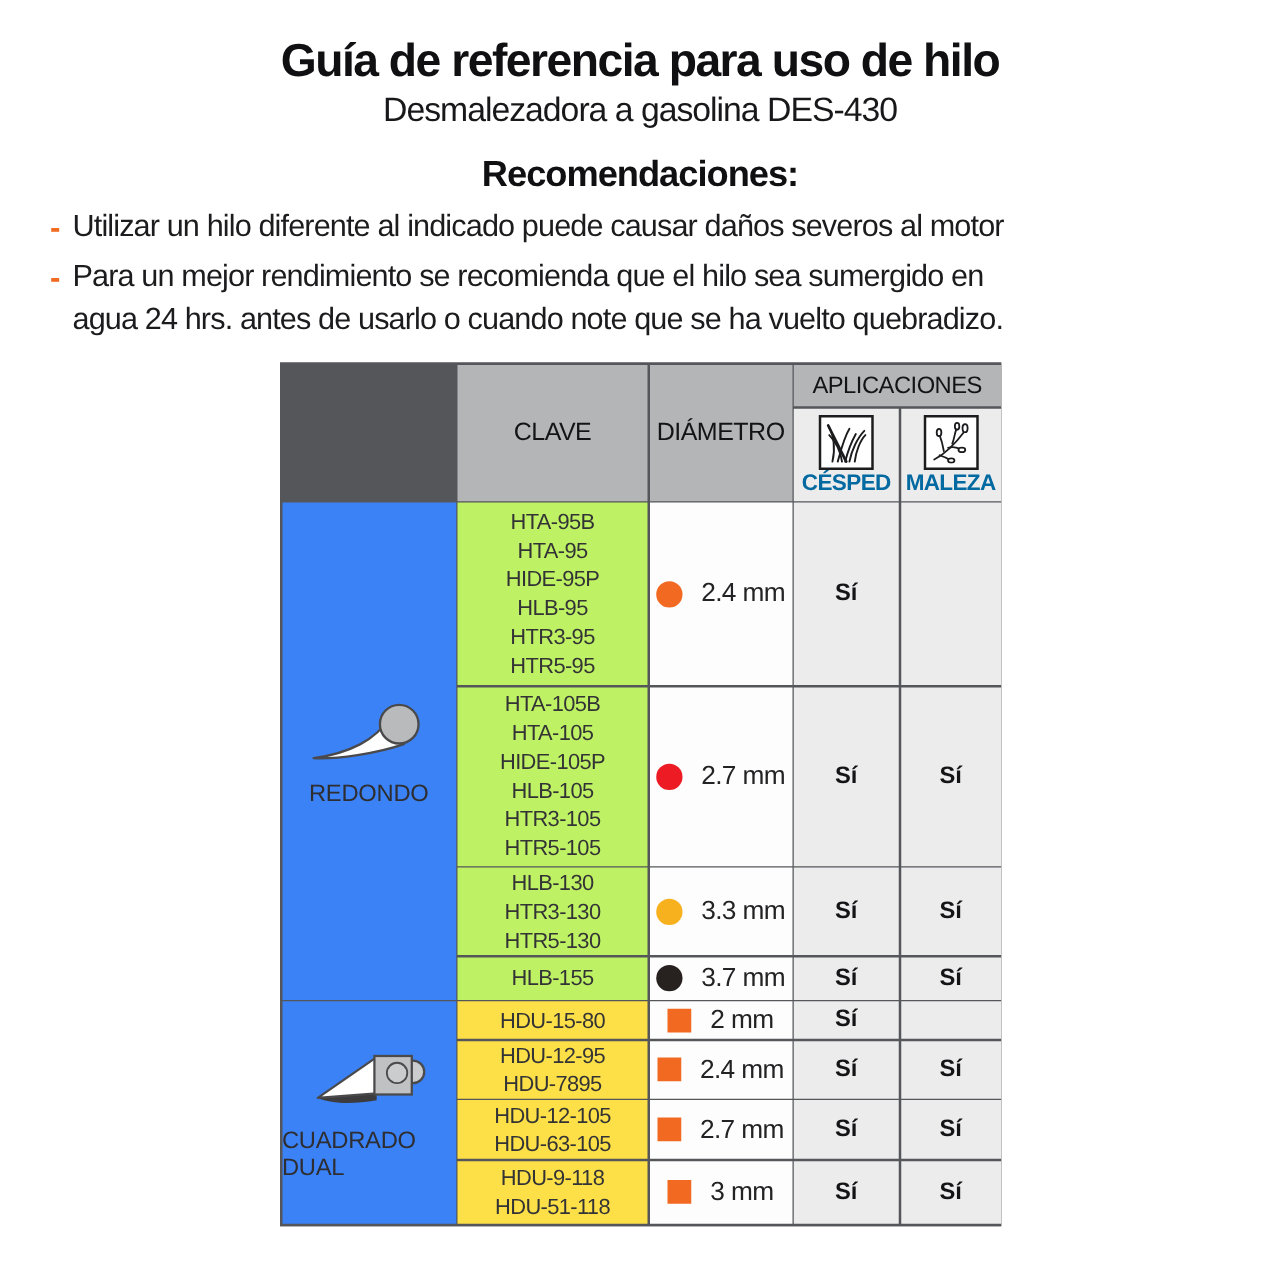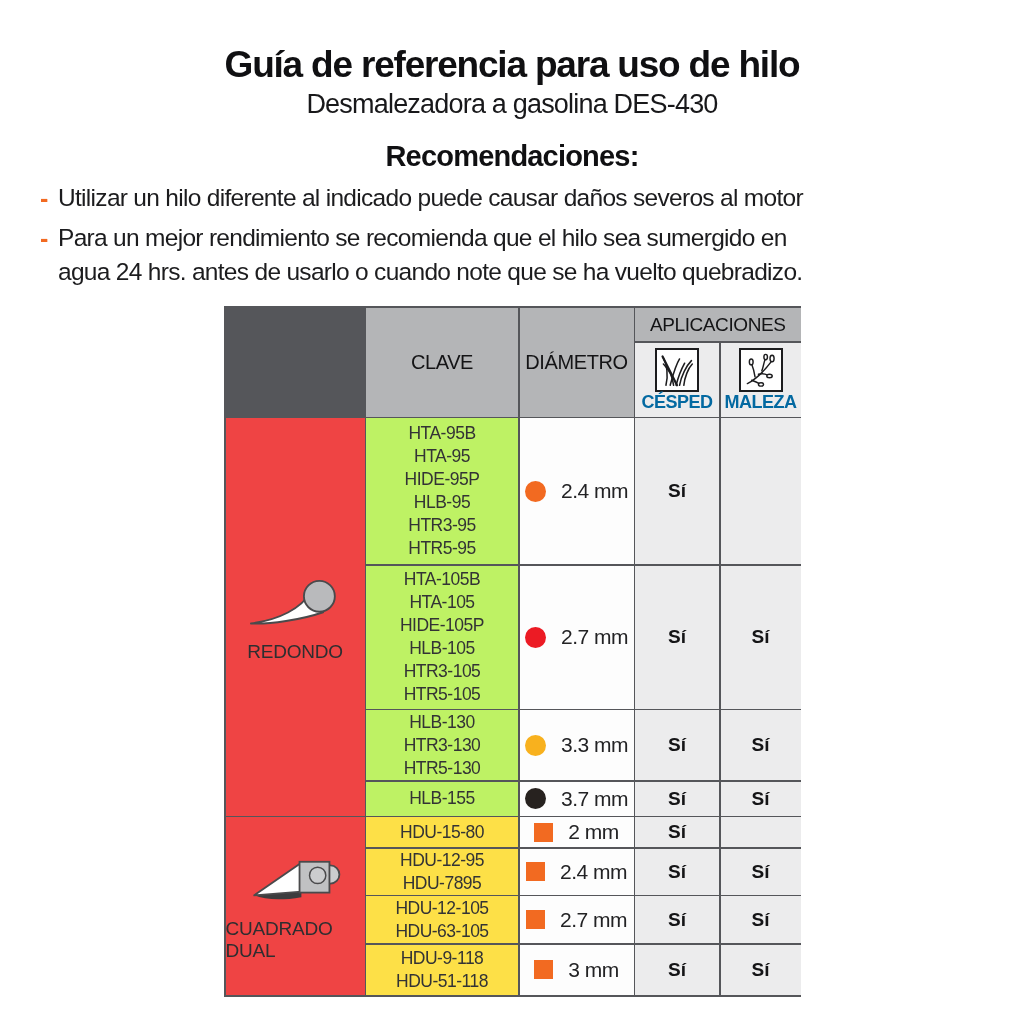--- a/index.html
+++ b/index.html
@@ -3,21 +3,21 @@
 <meta charset="utf-8">
 <style>
   * { margin:0; padding:0; box-sizing:border-box; }
   html,body { background:#ffffff; }
   body {
     width:1024px; height:1024px;
     font-family:"Liberation Sans", sans-serif;
     color:#1b1b1d;
     overflow:hidden;
   }
-  .page { width:1024px; height:1024px; padding-top:44px; }
+  .page { width:1024px; height:1024px; padding-top:28px; }
 
   
   .title {
     text-align:center; font-size:37px; font-weight:bold;
     letter-spacing:-1.2px; color:#101012;
   }
   .subtitle {
     text-align:center; font-size:27px; font-weight:normal;
     letter-spacing:-0.8px; color:#18181a; margin-top:3px;
   }
@@ -58,21 +58,21 @@
     background:#ECECED; flex-direction:column;
     justify-content:space-between; padding:5px 2px 4px 2px;
   }
   .icon-box {
     width:44px; height:44px; background:#fff;
     border:2px solid #1c1c1e; display:flex;
     align-items:center; justify-content:center;
   }
   .app-label { font-weight:bold; font-size:18px; letter-spacing:-0.5px; color:#0369a1; }
 
-  .group-cell { background:#ef4444; flex-direction:column; }
+  .group-cell { background:#3b82f6; flex-direction:column; }
   .group-label {
     font-size:19px; letter-spacing:-0.2px; color:#2e2e30; margin-top:6px;
   }
   .group-label.small { font-size:19px; }
 
   .clave { background:#bef264; font-size:17.5px; line-height:23px;
     letter-spacing:-0.5px; color:#333335; text-align:center; white-space:pre-line; }
   .clave.shade { background:#fde047; }
   .diam { background:#FDFDFD; gap:15px; font-size:21px; letter-spacing:-0.5px; color:#232325; }
   .marker-circle { width:21px; height:21px; border-radius:50%; flex:0 0 21px; }

